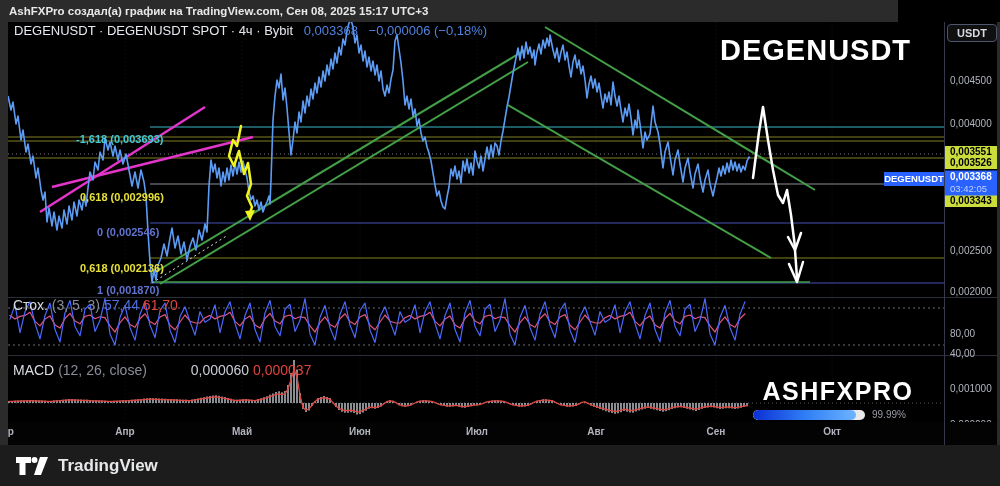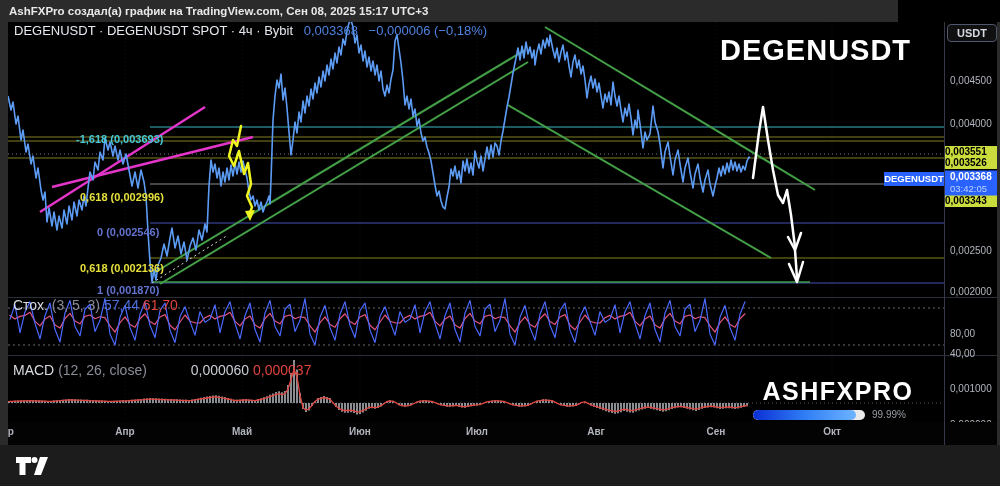--- a/index.html
+++ b/index.html
@@ -23,21 +23,21 @@
   #brandmark { position:absolute; left:753px; top:355px; width:170px; text-align:center; }
   #brandname { font-size:25px; font-weight:bold; color:#fff; letter-spacing:1.5px; font-stretch:condensed; }
   #progress-row { margin-top:3px; display:flex; align-items:center; gap:7px;text-align:right; }
   #progress-pill { width:112px; height:10px; border-radius:5px; background:#e9e9e9; overflow:hidden; }
   #progress-fill { width:92%; height:10px; border-radius:5px; background:linear-gradient(90deg,#0b2fd4,#2f7df5,#6db4ff); }
   #progress-pct { font-size:10px; color:#9a9da5; }
   
   #axis { position:absolute; left:945px; top:0; width:55px; height:400px; }
   #usdt-btn { position:absolute; left:2px; top:2px; width:50px; height:18px; border:1px solid #50566b; border-radius:4px; color:#d6d9e0; font-size:11px; font-weight:bold; text-align:center; line-height:16px; background:#101010; }
   .axlabel { position:absolute; left:5px; font-size:10px; color:#b2b5be; white-space:nowrap; transform:translateY(-50%); }
-  .ybadge { position:absolute; left:0; width:55px; height:12px; background:#cbdc3d; color:#000; font-size:10px; font-weight:bold; line-height:12px; padding-left:0; transform:translateY(-50%); }
+  .ybadge { position:absolute; left:0; width:55px; height:12px; background:#cbdc3d; color:#000; font-size:10px; font-weight:bold; line-height:12px; padding-left:5px; transform:translateY(-50%); }
   #curbadge { position:absolute; left:0; width:55px; height:25px; background:#2962ff; color:#fff; font-size:10px; font-weight:bold; padding-left:5px; transform:translateY(-50%); line-height:12px; }
   #curbadge .cd { color:#bcd2ff; font-weight:normal; font-size:9.5px; }
   #pricetag { position:absolute; left:884px; top:150px; width:60px; height:14px; background:#2962ff; color:#fff; font-size:9.5px; font-weight:bold; text-align:center; line-height:14px; }
   
   #timeaxis { position:absolute; left:0; top:400px; width:1000px; height:23px; background:#030303; }
   .month { position:absolute; top:4px; font-size:10px; font-weight:bold; color:#b2b5be; transform:translateX(-50%); }
   
   #footer { position:absolute; left:0; top:445px; width:1000px; height:41px; background:#1c1c1c; display:flex; align-items:center; }
   #tvlogo { margin-left:15px; display:flex; align-items:center; gap:9px; }
   #tvbrand { color:#e7e8ea; font-size:17px; font-weight:bold; }
@@ -419,14 +419,15 @@
   <div id="vdiv"></div>
 </div>
 
 <div id="footer">
   <div id="tvlogo">
     <svg width="34" height="24" viewBox="0 0 34 24">
       <path fill="#fff" d="M1 3 h15 v6 h-5.5 v12 h-6 V9 H1 z"></path>
       <circle fill="#fff" cx="19.5" cy="6" r="3"></circle>
       <path fill="#fff" d="M25 3 h8 L26 21 h-7 z"></path>
     </svg>
+    <span id="tvbrand">TradingView</span>
   </div>
 </div>
 
 </body></html>

